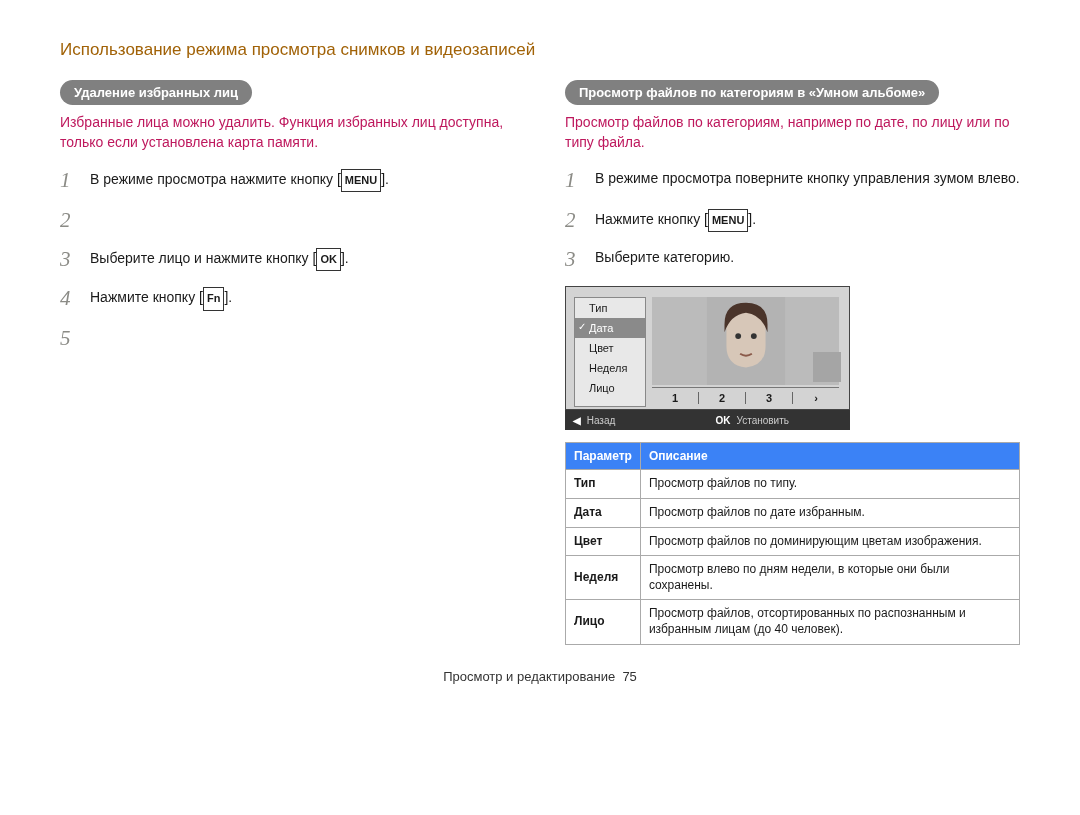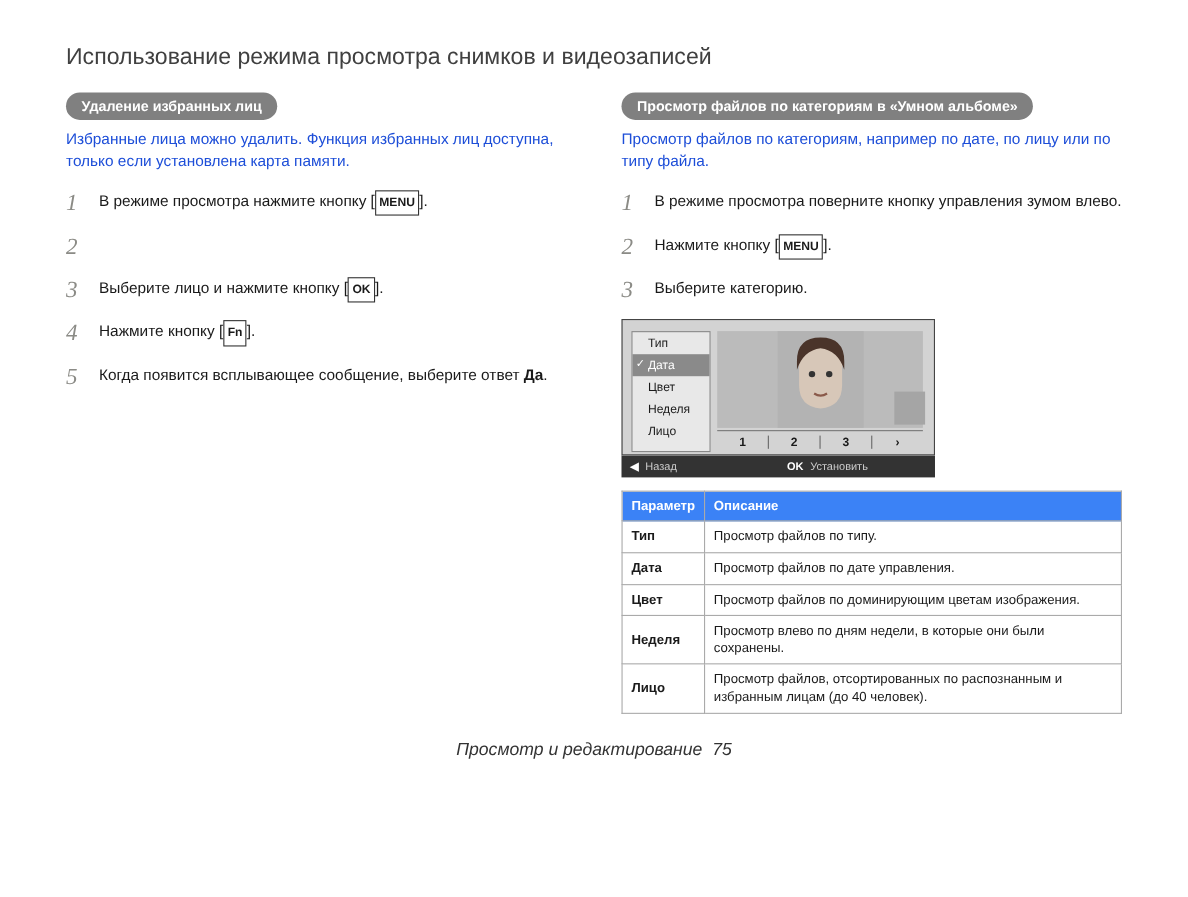--- a/index.html
+++ b/index.html
@@ -5,22 +5,22 @@
     * { box-sizing: border-box; margin: 0; padding: 0; }
     body {
       font-family: Arial, Helvetica, sans-serif;
       font-size: 14px;
       color: #1a1a1a;
       background: #fff;
       width: 1080px;
       padding: 40px 60px 20px;
     }
     .page-title {
-      font-size: 21px;
-      color: #404040;
+      font-size: 17px;
+      color: #a16207;
       margin-bottom: 20px;
     }
     .columns {
       display: flex;
       gap: 50px;
     }
     .col {
       flex: 1;
     }
     .pill {
@@ -30,21 +30,21 @@
       font-weight: bold;
       padding: 5px 14px;
       border-radius: 14px;
       font-size: 13px;
       margin-bottom: 8px;
     }
     .intro {
       font-size: 14px;
       line-height: 1.4;
       margin-bottom: 14px;
-      color: #1d4ed8;
+      color: #be185d;
     }
     .steps {
       list-style: none;
     }
     .steps li {
       display: flex;
       gap: 12px;
       margin-bottom: 10px;
       line-height: 1.4;
     }
@@ -179,23 +179,22 @@
       padding: 6px 8px;
       line-height: 1.3;
     }
     .param-table td:first-child {
       font-weight: bold;
       width: 62px;
     }
     .footer {
       text-align: center;
       margin-top: 24px;
-      font-size: 16px;
+      font-size: 13px;
       color: #333;
-      font-style: italic;
     }
   </style>
 </head>
 <body>
 
 <div class="page-title">Использование режима просмотра снимков и видеозаписей</div>
 
 <div class="columns">
 
   <div class="col">
@@ -219,23 +218,20 @@
         </span>
       </li>
       <li>
         <span class="step-num">4</span>
         <span class="step-text">
           <span>Нажмите кнопку [</span><span class="inline-key">Fn</span><span>].</span>
         </span>
       </li>
       <li>
         <span class="step-num">5</span>
-        <span class="step-text">
-          <span>Когда появится всплывающее сообщение, выберите ответ </span><b>Да</b><span>.</span>
-        </span>
       </li>
     </ul>
   </div>
 
   <div class="col">
     <div class="pill">Просмотр файлов по категориям в «Умном альбоме»</div>
     <div class="intro">Просмотр файлов по категориям, например по дате, по лицу или по типу файла.</div>
 
     <ul class="steps">
       <li>
@@ -301,21 +297,21 @@
           <tr>
         <th>Параметр</th>
         <th>Описание</th>
       </tr>
       <tr>
         <td>Тип</td>
         <td>Просмотр файлов по типу.</td>
       </tr>
       <tr>
         <td>Дата</td>
-        <td>Просмотр файлов по дате управления.</td>
+        <td>Просмотр файлов по дате избранным.</td>
       </tr>
       <tr>
         <td>Цвет</td>
         <td>Просмотр файлов по доминирующим цветам изображения.</td>
       </tr>
       <tr>
         <td>Неделя</td>
         <td>Просмотр влево по дням недели, в которые они были сохранены.</td>
       </tr>
       <tr>

